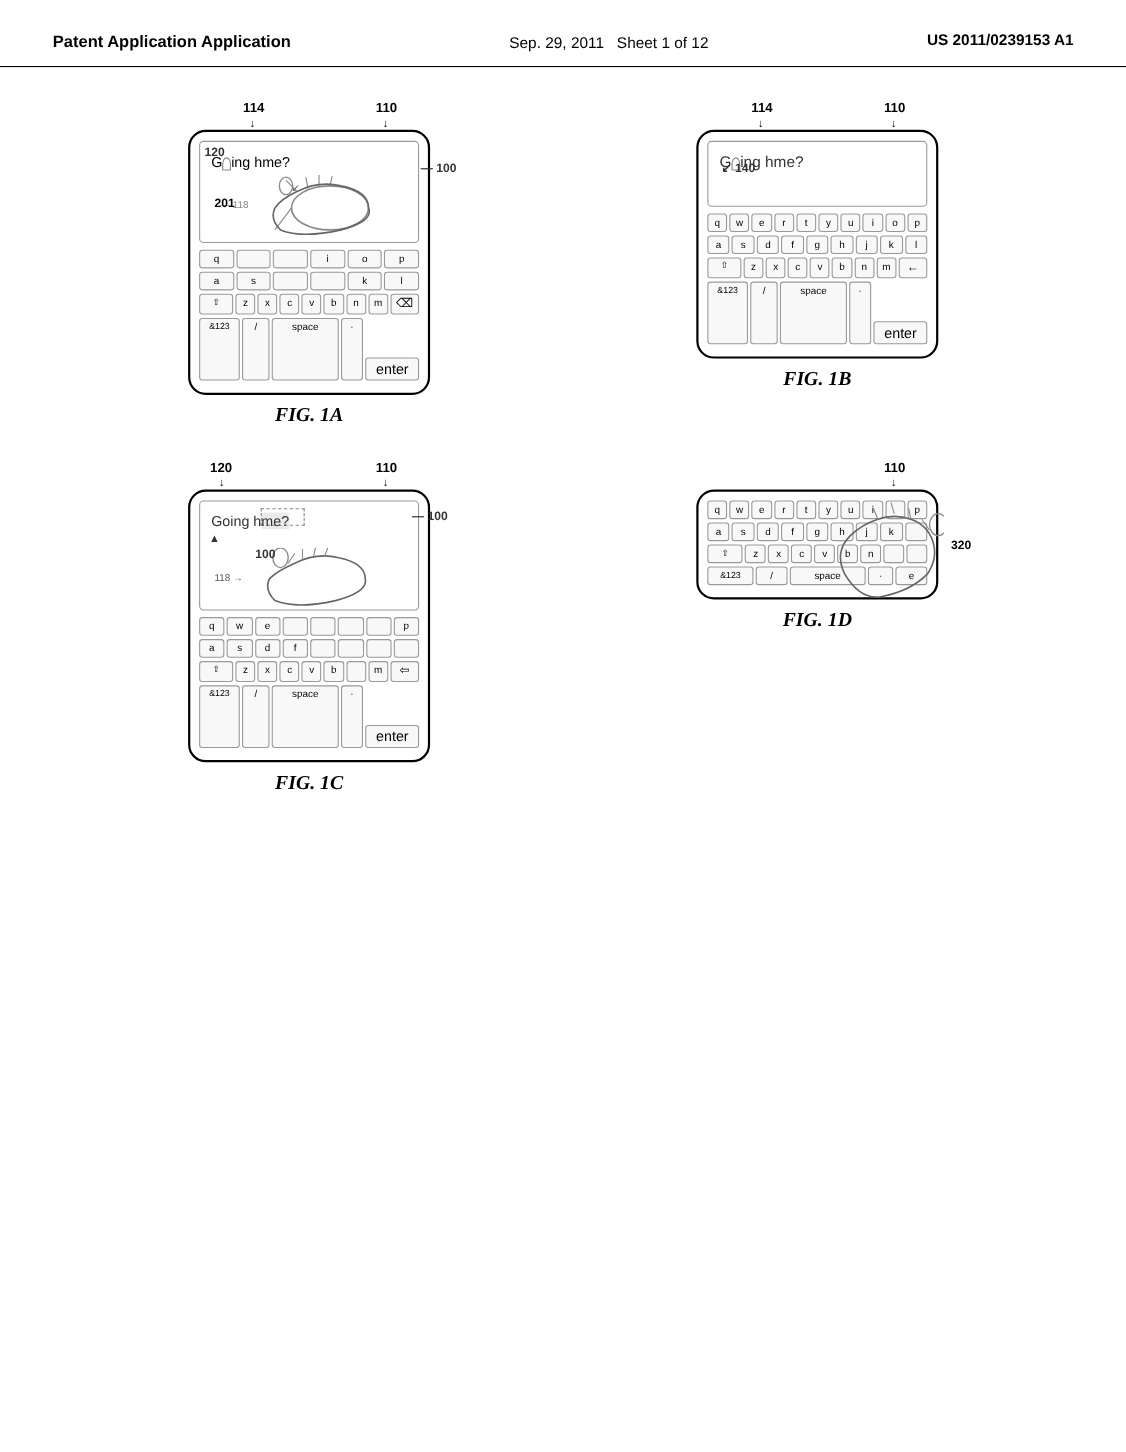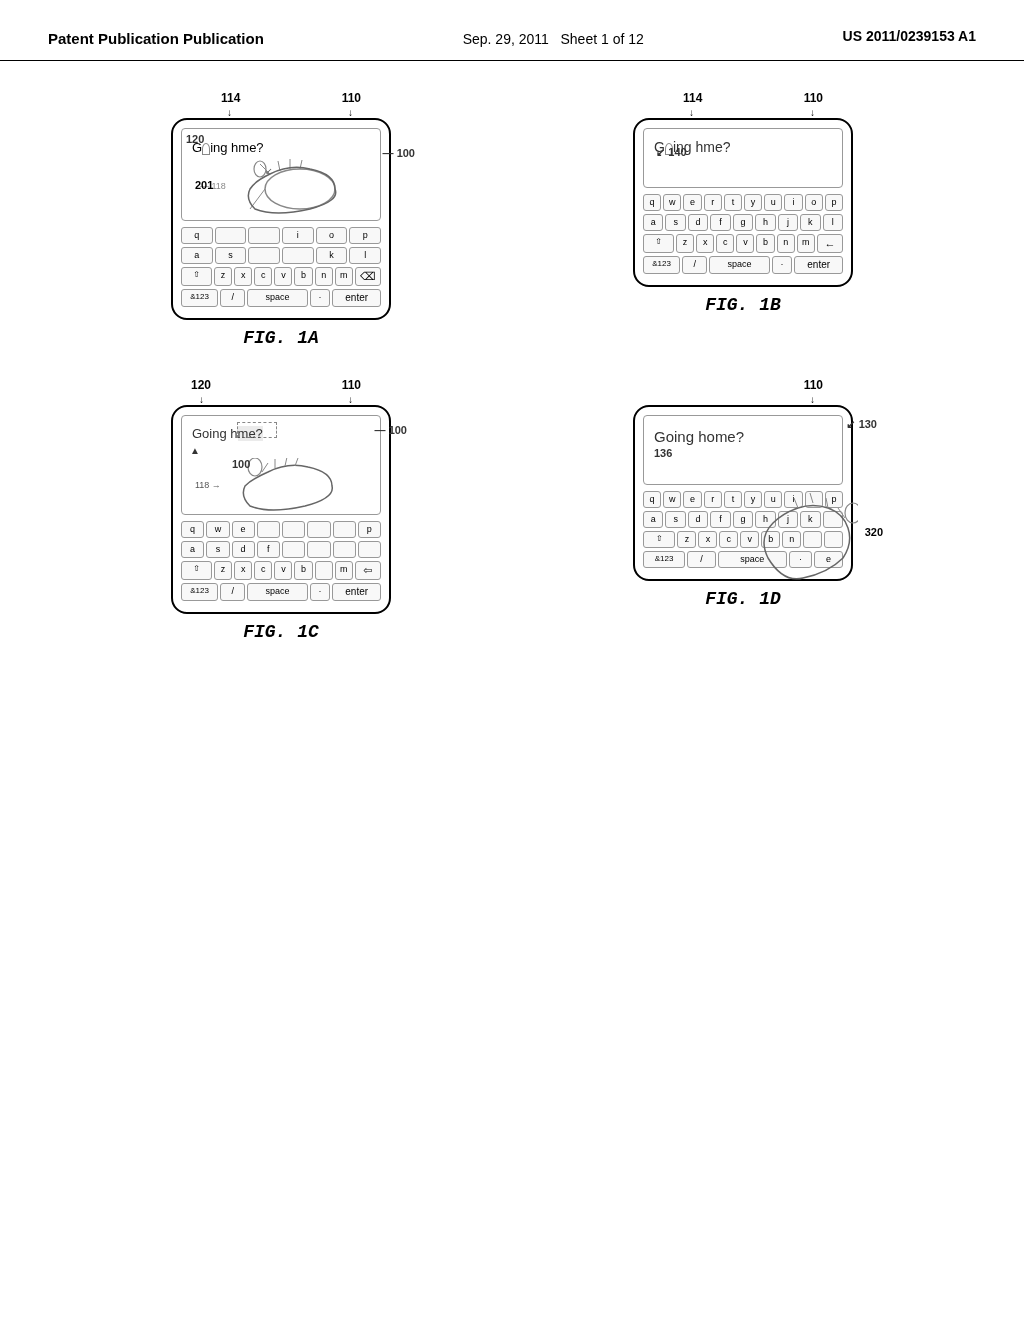--- a/index.html
+++ b/index.html
@@ -49,21 +49,21 @@
       flex-direction: column;
       align-items: center;
       margin-bottom: 10px;
     }
 
     .figure-label {
       font-size: 18px;
       font-weight: bold;
       font-style: italic;
       margin-top: 8px;
-      font-family: Liberation Mono, monospace;
+      font-family: Liberation Serif, serif;
     }
 
     
     .phone {
       border: 2px solid #000;
       border-radius: 16px;
       width: 220px;
       background: #fff;
       padding: 8px;
       position: relative;
@@ -117,38 +117,39 @@
       font-size: 8px;
     }
 
     .kb-key-back {
       flex: 1.5;
       font-size: 11px;
     }
 
     .kb-key-enter {
       flex: 2;
-      font-size: 10px;
+      font-size: 13px;
+      margin-top: 36px;
     }
 
     .kb-key-dot {
       flex: 0.8;
     }
 
     .figure-wrapper {
       position: relative;
       display: inline-block;
     }
   </style>
 </head>
 <body>
 
 <div class="page-header">
   <div class="header-left">
-    <span>Patent Publication Publication</span>
+    <span>Patent Application Application</span>
   </div>
   <div class="header-center">
     <span>Sep. 29, 2011</span>&nbsp;&nbsp;
     <span>Sheet 1 of 12</span>
   </div>
   <div class="header-right">
     <span>US 2011/0239153 A1</span>
   </div>
 </div>
 
@@ -399,25 +400,20 @@
       <div style="display:flex; justify-content:flex-end; padding: 0 30px 0 0; font-size:12px; font-weight:bold; margin-bottom:2px;">
         <span>110</span>
       </div>
       <div style="display:flex; justify-content:flex-end; padding: 0 38px 0 0; margin-bottom:0;">
         <span style="font-size:10px;">↓</span>
       </div>
     </div>
 
     <div class="figure-wrapper">
       <div class="phone">
-        <div class="phone-screen" style="position:relative; min-height:70px;">
-          <div style="position:absolute; top:2px; right:-35px; font-size:11px; font-weight:bold;">↙ 130</div>
-          <div style="font-size:15px; padding:4px 2px 2px 2px; font-weight:400;">Going home?</div>
-          <div style="font-size:11px; font-weight:bold; padding-left:2px;">136</div>
-        </div>
 
         <div class="keyboard" style="position:relative;">
           <div class="kb-row">
             <div class="kb-key">q</div>
             <div class="kb-key">w</div>
             <div class="kb-key">e</div>
             <div class="kb-key">r</div>
             <div class="kb-key">t</div>
             <div class="kb-key">y</div>
             <div class="kb-key">u</div>

